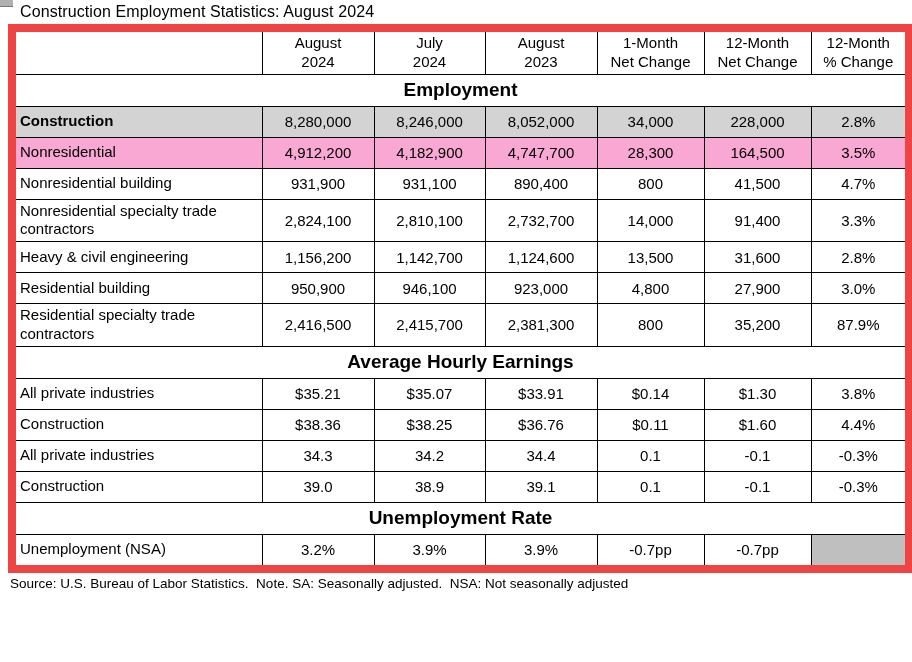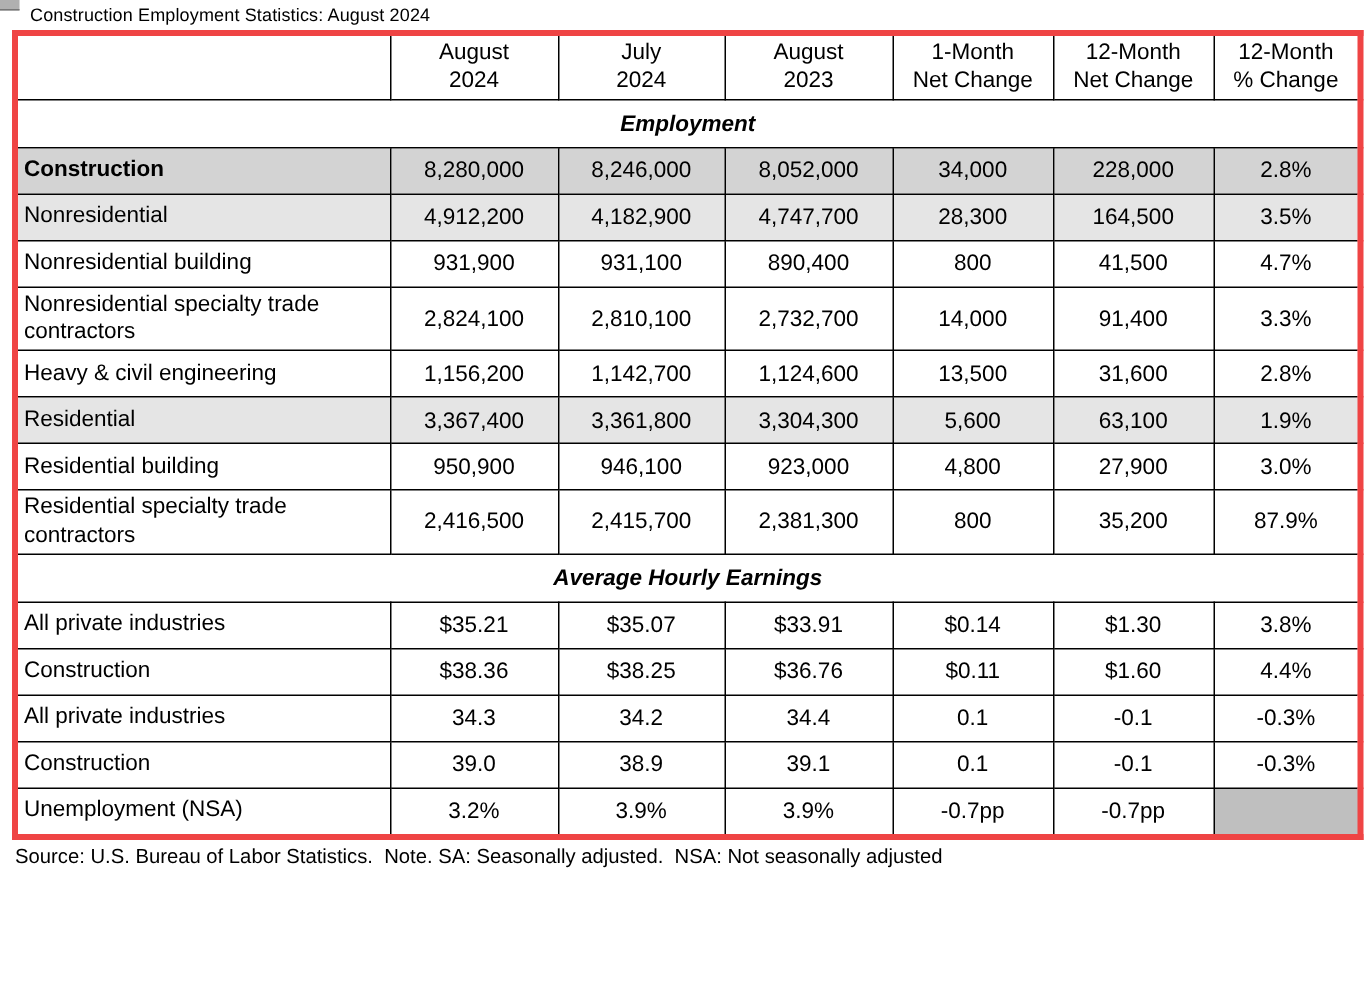--- a/index.html
+++ b/index.html
@@ -17,57 +17,56 @@
     position: absolute;
     top: 0;
     left: 0;
     width: 13px;
     height: 6px;
     background: #b0b0b0;
     border-bottom: 1px solid #777;
   }
   .title {
     margin: 3px 0 3px 20px;
-    font-size: 12px;
+    font-size: 16px;
     font-weight: 400;
     letter-spacing: 0.1px;
   }
   table.stats {
     border-collapse: collapse;
     margin-left: 8px;
     width: 897px;
     table-layout: fixed;
-    border: 4px solid #ef4444;
+    border: 8px solid #ef4444;
   }
   table.stats th, table.stats td {
     border: 1px solid #000;
     font-size: 15px;
     padding: 2px 4px;
     vertical-align: middle;
     overflow: hidden;
   }
   table.stats th {
     font-weight: 400;
     text-align: center;
     white-space: pre-line;
     line-height: 1.25;
     height: 36px;
   }
   tr.section-row td {
     font-weight: bold;
-    font-style: italic;
     text-align: center;
     height: 27px;
-    font-size: 15px;
+    font-size: 19px;
   }
   tr.data-row td { height: 26px; }
   td.label-cell { text-align: left; padding-left: 8px; line-height: 1.25; }
   td.value-cell { text-align: center; }
   tr.shade-dark td { background: #d3d3d3; }
-  tr.shade-light td { background: #e5e5e5; }
+  tr.shade-light td { background: #f9a8d4; }
   td.filled-cell { background: #bfbfbf; }
   td.bold-label { font-weight: bold; }
   .footer {
     margin: 3px 0 0 10px;
     font-size: 13.5px;
     white-space: pre;
   }
 </style>
 </head>
 <body>
@@ -145,29 +144,20 @@
       </tr>
       <tr class="data-row">
         <td class="label-cell">Heavy &amp; civil engineering</td>
         <td class="value-cell">1,156,200</td>
         <td class="value-cell">1,142,700</td>
         <td class="value-cell">1,124,600</td>
         <td class="value-cell">13,500</td>
         <td class="value-cell">31,600</td>
         <td class="value-cell">2.8%</td>
       </tr>
-      <tr class="data-row shade-light">
-        <td class="label-cell">Residential</td>
-        <td class="value-cell">3,367,400</td>
-        <td class="value-cell">3,361,800</td>
-        <td class="value-cell">3,304,300</td>
-        <td class="value-cell">5,600</td>
-        <td class="value-cell">63,100</td>
-        <td class="value-cell">1.9%</td>
-      </tr>
       <tr class="data-row">
         <td class="label-cell">Residential building</td>
         <td class="value-cell">950,900</td>
         <td class="value-cell">946,100</td>
         <td class="value-cell">923,000</td>
         <td class="value-cell">4,800</td>
         <td class="value-cell">27,900</td>
         <td class="value-cell">3.0%</td>
       </tr>
       <tr class="data-row">
@@ -211,20 +201,23 @@
       </tr>
       <tr class="data-row">
         <td class="label-cell">Construction</td>
         <td class="value-cell">39.0</td>
         <td class="value-cell">38.9</td>
         <td class="value-cell">39.1</td>
         <td class="value-cell">0.1</td>
         <td class="value-cell">-0.1</td>
         <td class="value-cell">-0.3%</td>
       </tr>
+      <tr class="section-row">
+        <td colspan="7">Unemployment Rate</td>
+      </tr>
       <tr class="data-row">
         <td class="label-cell">Unemployment (NSA)</td>
         <td class="value-cell">3.2%</td>
         <td class="value-cell">3.9%</td>
         <td class="value-cell">3.9%</td>
         <td class="value-cell">-0.7pp</td>
         <td class="value-cell">-0.7pp</td>
         <td class="value-cell filled-cell"></td>
       </tr>
     </tbody>

